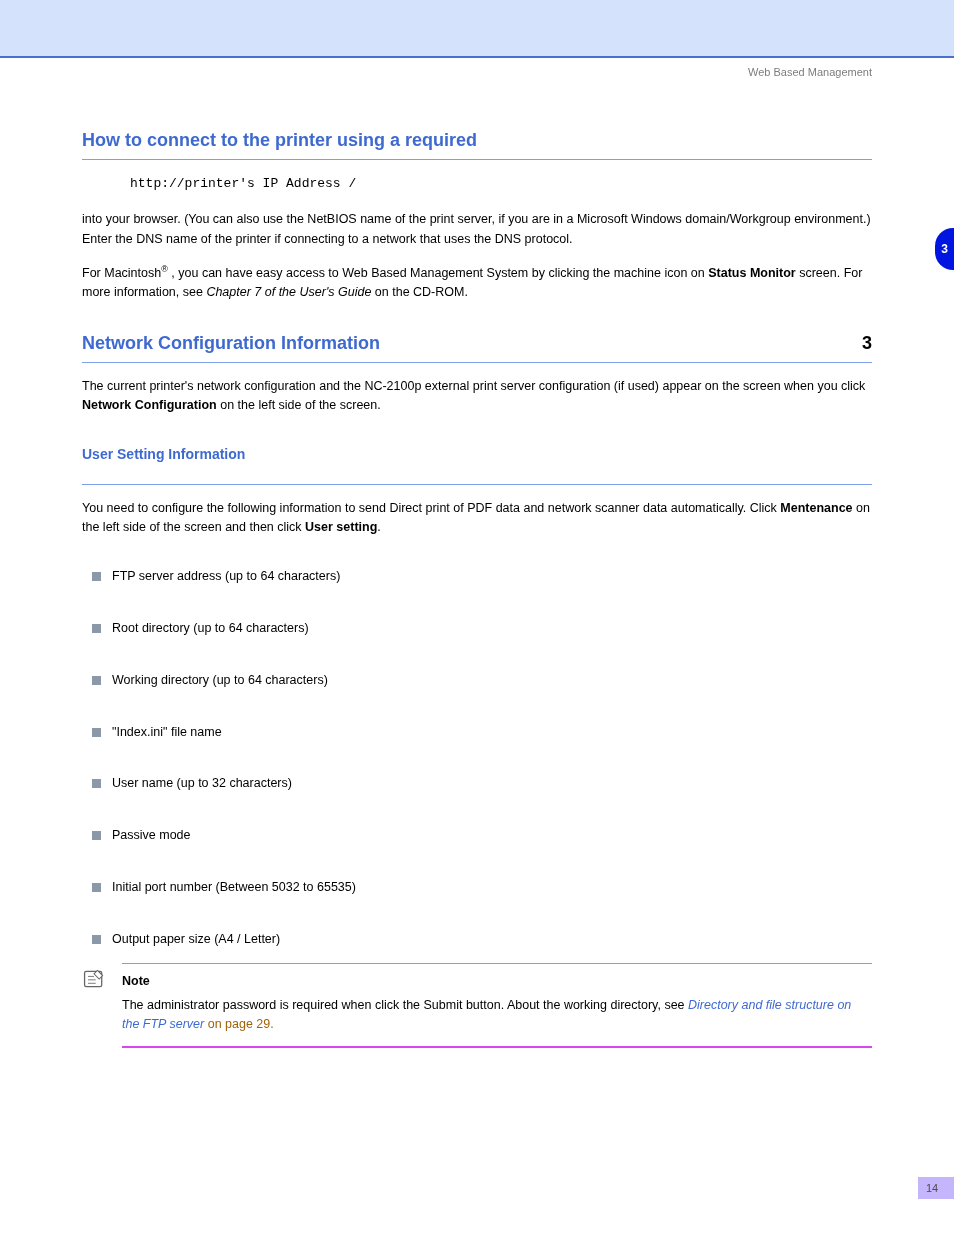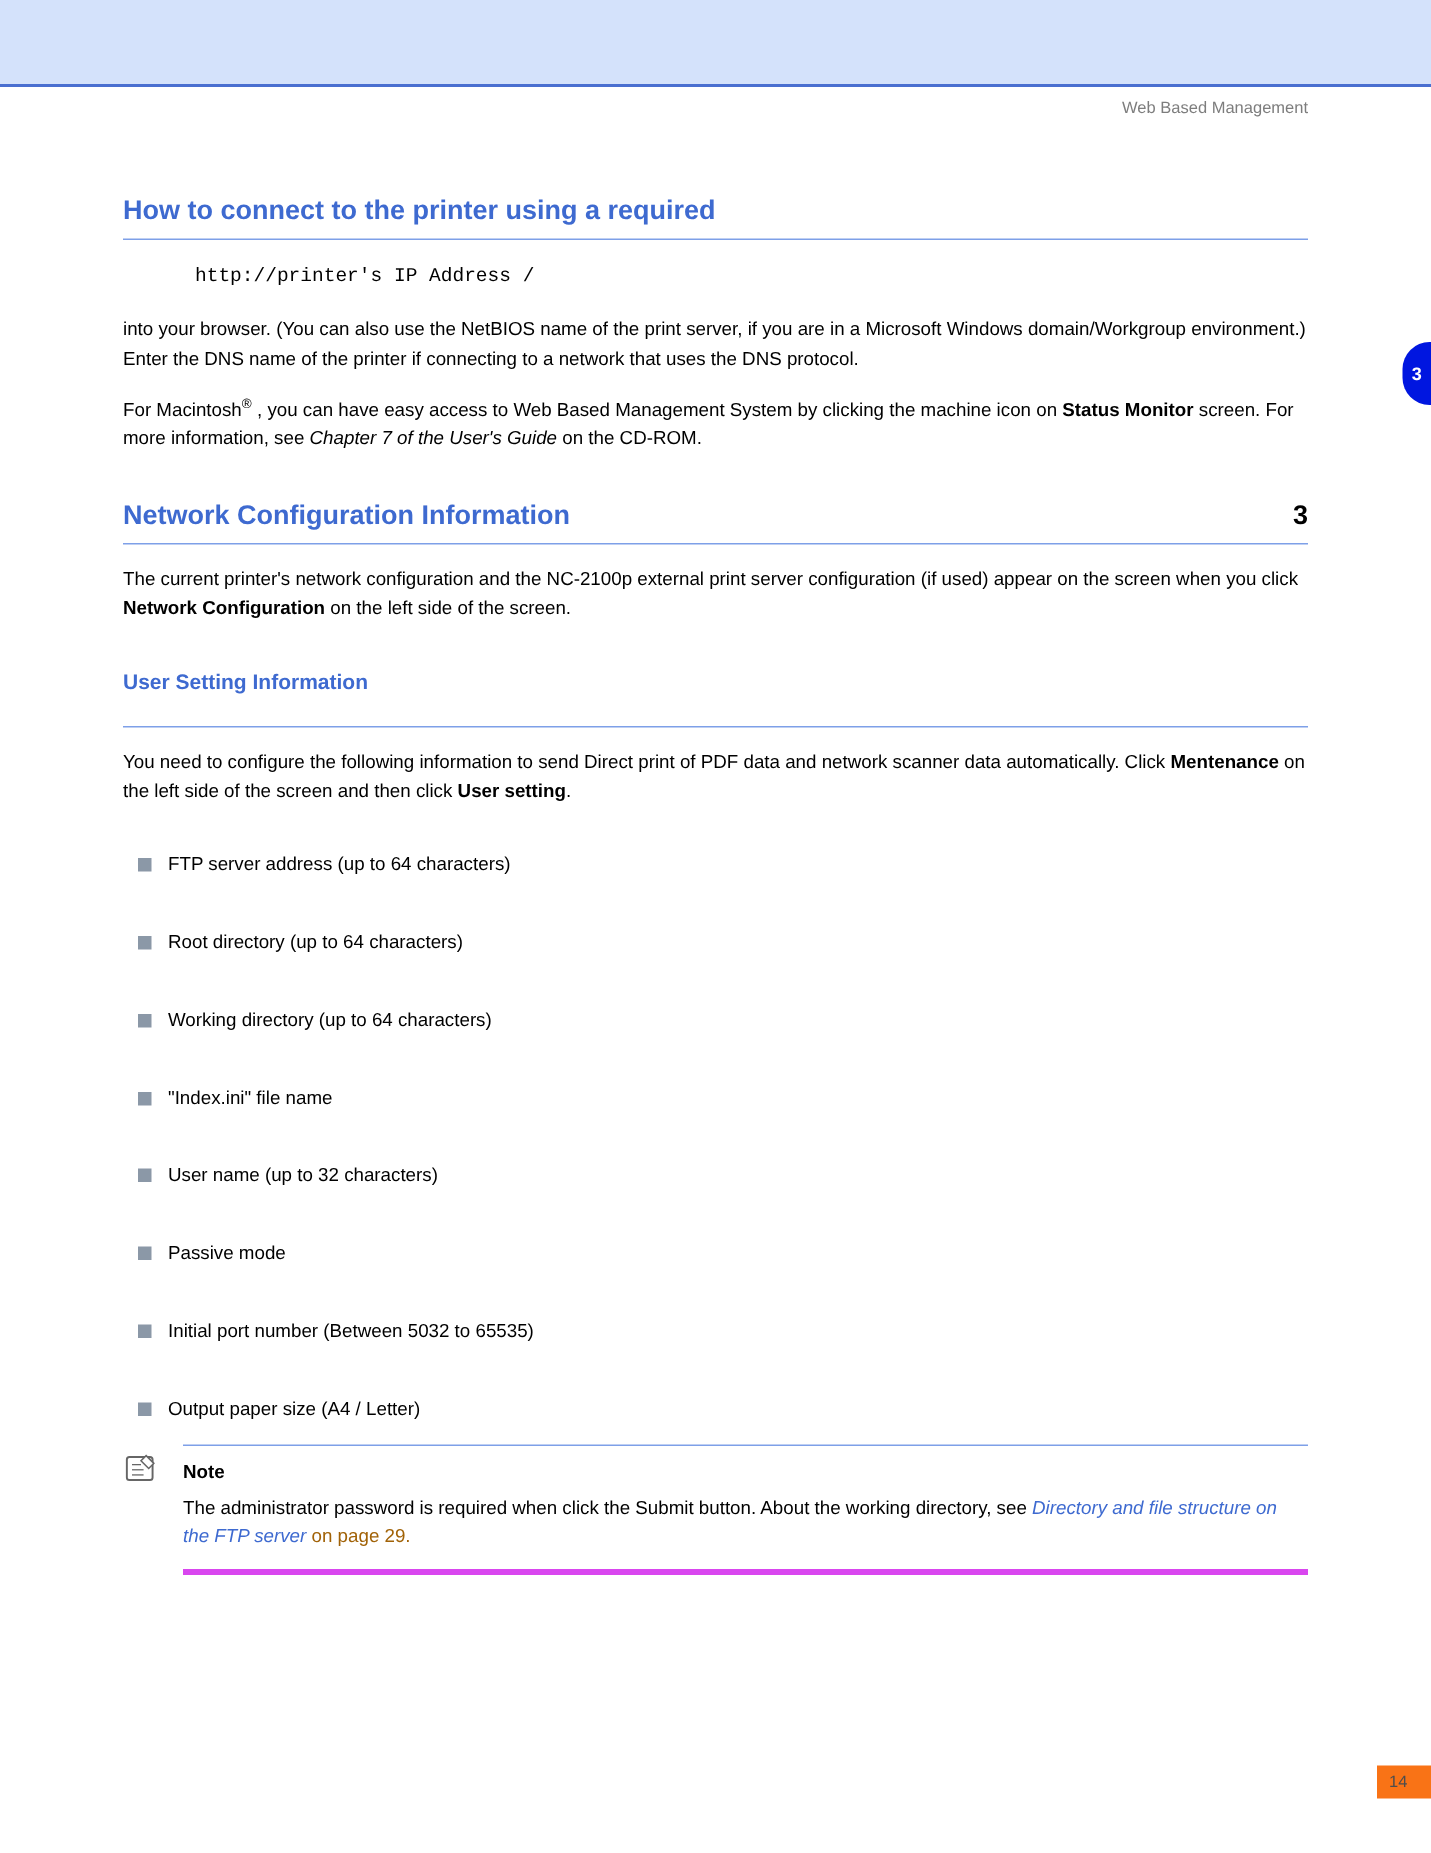--- a/index.html
+++ b/index.html
@@ -94,42 +94,42 @@
     top: 7px;
     width: 9px;
     height: 9px;
     background: #8b98a7;
   }
   .note-block {
     position: relative;
     margin: 12px 0 20px 40px;
     padding: 8px 0 12px 0;
     border-top: 1px solid #7ea0e8;
-    border-bottom: 4px solid #d946ef;
+    border-bottom: 2px solid #d946ef;
     font-size: 12.5px;
     line-height: 1.55;
   }
   .note-icon {
     position: absolute;
     left: -40px;
     top: 4px;
     width: 24px;
     height: 22px;
   }
   .note-label {
     font-weight: bold;
     margin-bottom: 4px;
   }
   .footer-pg {
     position: absolute;
     right: 0;
     bottom: 36px;
     width: 36px;
     height: 22px;
-    background: #f97316;
+    background: #c4b5fd;
     color: #4d4d4d;
     font-size: 11px;
     display: flex;
     align-items: center;
     justify-content: flex-start;
     padding-left: 8px;
   }
   .sub-num {
     font-weight: bold;
     color: #000;

